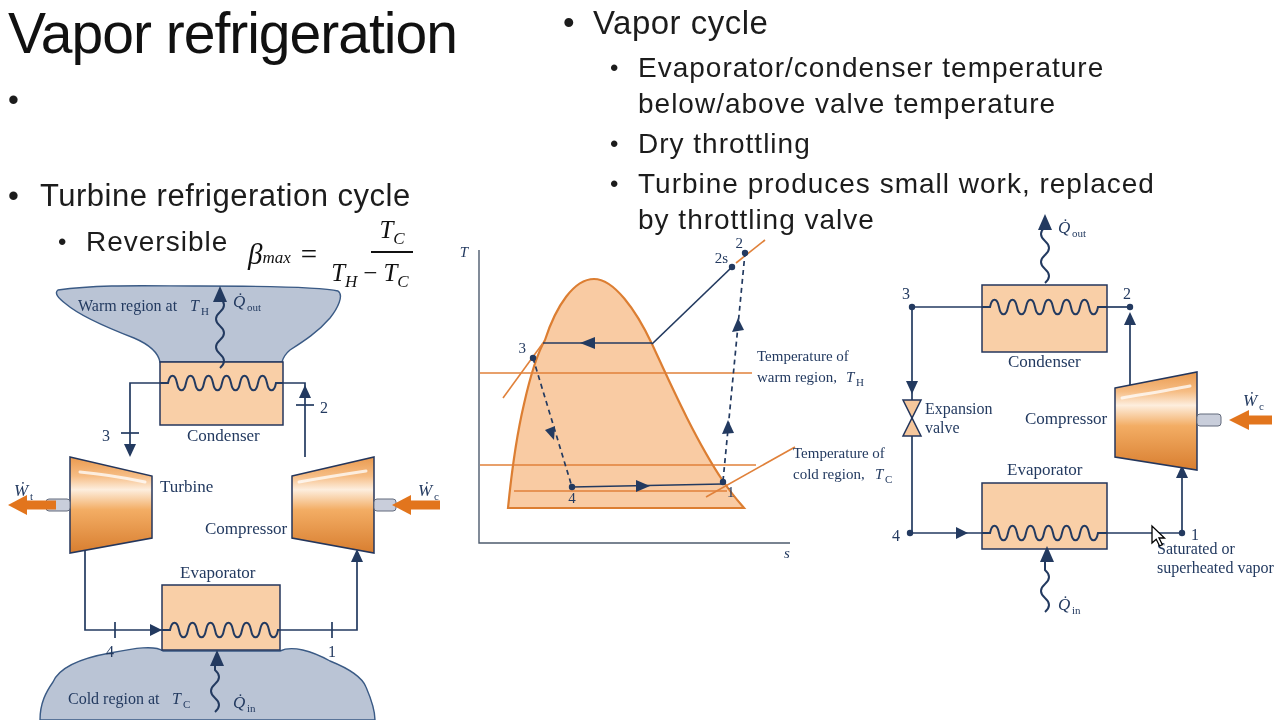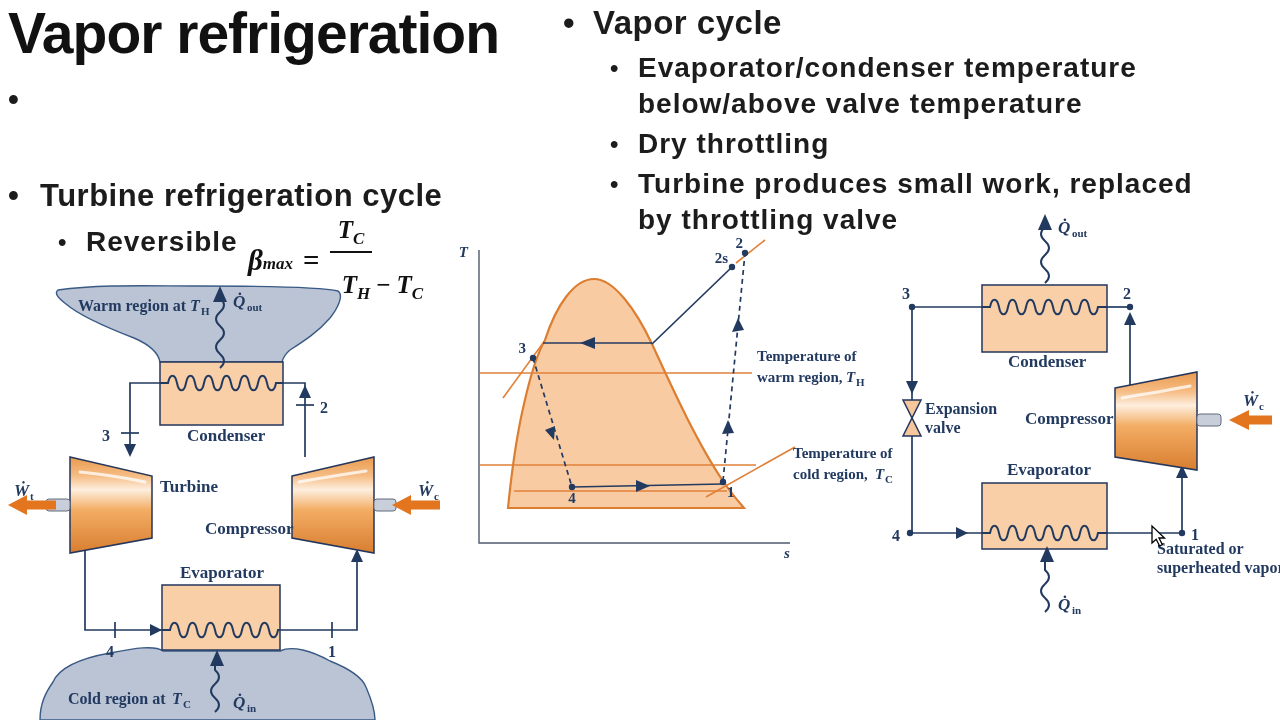--- a/index.html
+++ b/index.html
@@ -1,34 +1,34 @@
 <!DOCTYPE html>
 <html><head>
 <meta charset="utf-8">
 <style>
   html,body{margin:0;padding:0;background:#fff;}
   #slide{position:relative;width:1280px;height:720px;background:#fff;overflow:hidden;
-         font-family:"Liberation Sans",sans-serif;color:#1c1c1c;font-weight:bold;}
+         font-family:"Liberation Sans",sans-serif;color:#1c1c1c;}
   .abs{position:absolute;}
   .title{left:8px;top:0px;font-size:57px;letter-spacing:-1px;color:#111;}
   .bullet{display:flex;align-items:flex-start;}
   .bullet .dot{flex:0 0 auto;}
   .lvl1{font-size:31px;letter-spacing:.5px;line-height:40px;}
   .lvl1 .dot{width:32px;}
   .rhead{font-size:33px;letter-spacing:.5px;line-height:42px;}
   .rhead .dot{width:30px;}
   .lvl2{font-size:28px;letter-spacing:1px;line-height:36px;}
   .lvl2 .dot{width:28px;font-size:24px;line-height:36px;}
   .formula{left:248px;top:216px;display:flex;align-items:center;
            font-family:"Liberation Serif",serif;font-style:italic;font-size:29px;color:#111;}
   .formula sub{font-size:17px;font-style:italic;transform:translateY(4px);}
   .formula .eq{margin:0 10px;font-style:normal;}
-  .frac{display:inline-flex;flex-direction:column;align-items:flex-start;font-size:25px;gap:12px;}
+  .frac{display:inline-flex;flex-direction:column;align-items:flex-end;font-size:25px;}
   .frac .num{padding:0 8px 2px 8px;border-bottom:2px solid #111;}
-  .frac .den{padding:6px 4px 0 4px;margin-left:8px;}
+  .frac .den{padding:6px 4px 0 4px;}
   .frac .op{font-style:normal;margin:0 6px;}
   svg text{font-family:"Liberation Serif",serif;fill:#233a60;}
   .dt{font-size:17px;}
   .dt15{font-size:15px;}
   .dt16{font-size:16px;}
   .sub{font-size:11px;}
   .it{font-style:italic;}
   .pipe{stroke:#233a60;stroke-width:1.7;fill:none;}
   .coil{stroke:#233a60;stroke-width:2;fill:none;}
   .dash{stroke:#233a60;stroke-width:1.7;fill:none;stroke-dasharray:5 4;}

